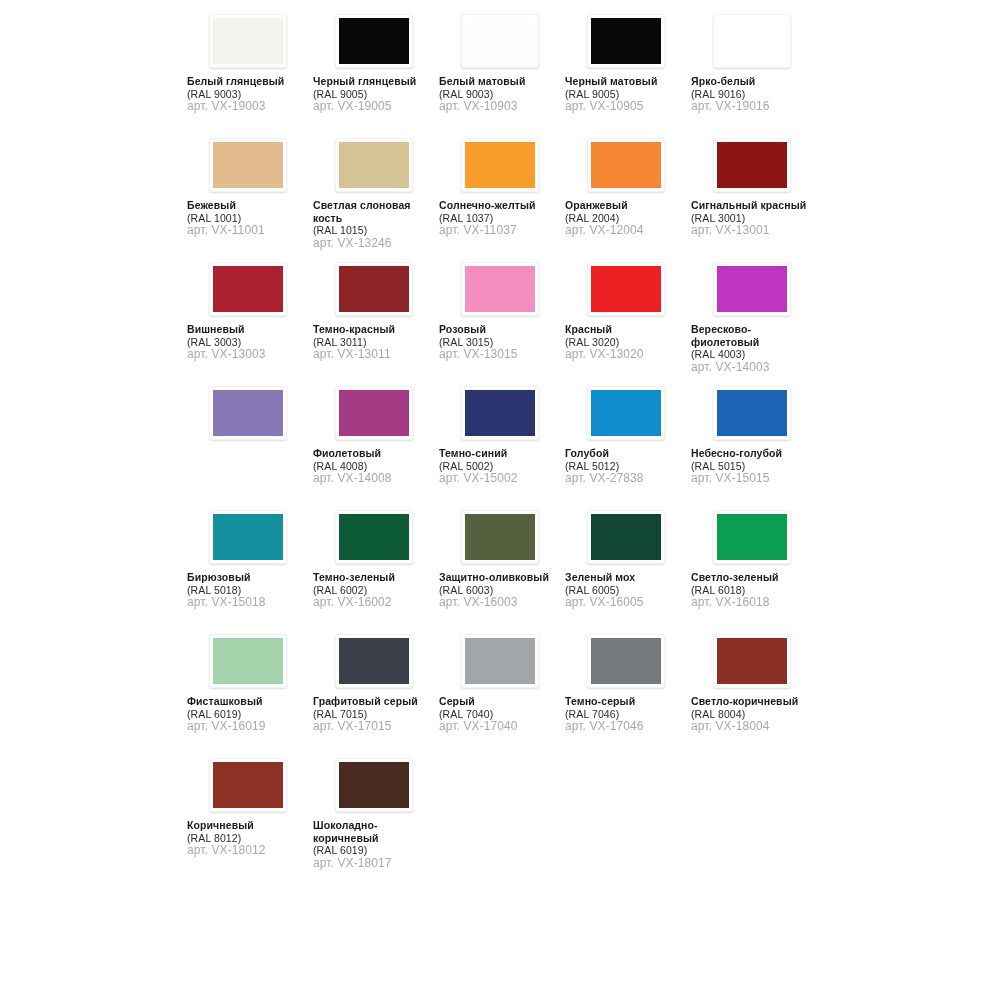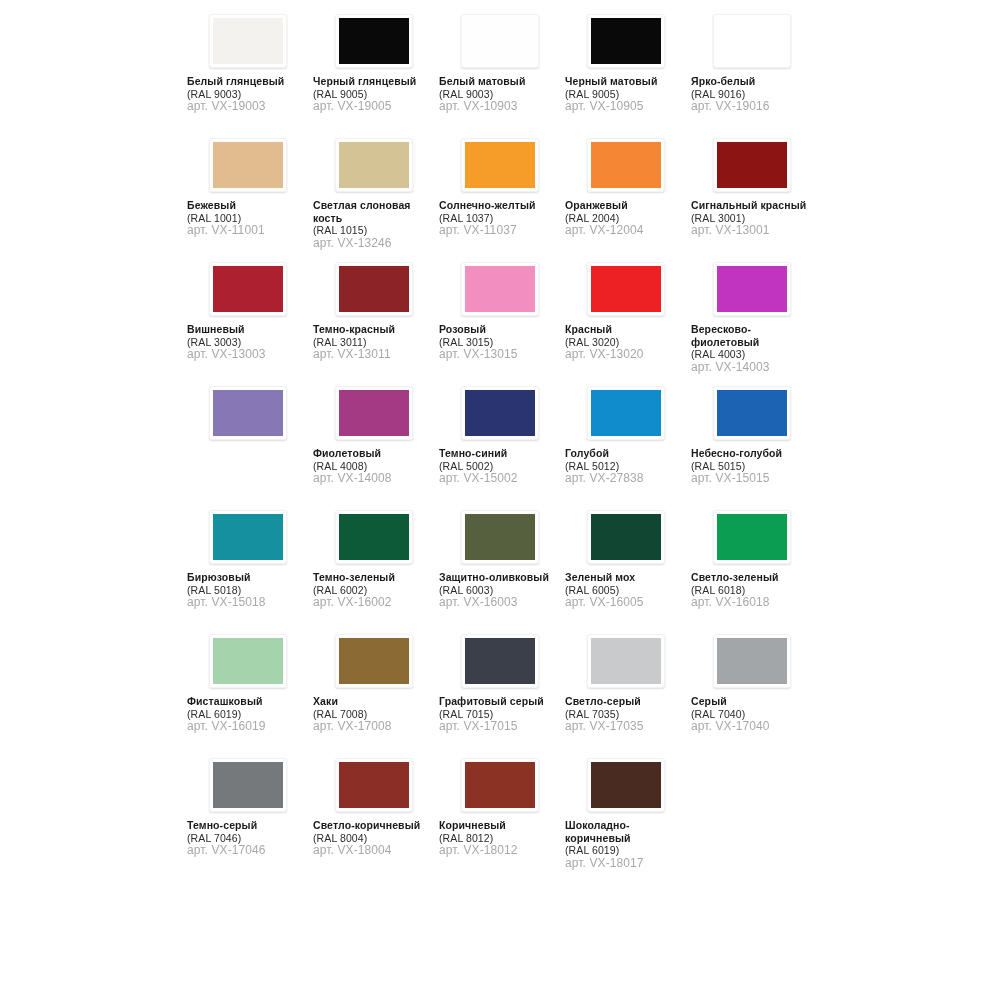--- a/index.html
+++ b/index.html
@@ -332,46 +332,26 @@
         <div class="chip" style="background: rgb(164, 211, 172);"></div>
       </div>
       <div class="chip-label">
         <span class="chip-name">Фисташковый</span>
         <span class="chip-ral">(RAL 6019)</span>
         <span class="chip-art">арт. VX-16019</span>
       </div>
     </div>
     <div class="swatch-cell">
       <div class="chip-frame">
-        <div class="chip" style="background: rgb(140, 106, 51);"></div>
-      </div>
-      <div class="chip-label">
-        <span class="chip-name">Хаки</span>
-        <span class="chip-ral">(RAL 7008)</span>
-        <span class="chip-art">арт. VX-17008</span>
-      </div>
-    </div>
-    <div class="swatch-cell">
-      <div class="chip-frame">
         <div class="chip" style="background: rgb(58, 63, 74);"></div>
       </div>
       <div class="chip-label">
         <span class="chip-name">Графитовый серый</span>
         <span class="chip-ral">(RAL 7015)</span>
         <span class="chip-art">арт. VX-17015</span>
-      </div>
-    </div>
-    <div class="swatch-cell">
-      <div class="chip-frame">
-        <div class="chip" style="background: rgb(200, 202, 203);"></div>
-      </div>
-      <div class="chip-label">
-        <span class="chip-name">Светло-серый</span>
-        <span class="chip-ral">(RAL 7035)</span>
-        <span class="chip-art">арт. VX-17035</span>
       </div>
     </div>
     <div class="swatch-cell">
       <div class="chip-frame">
         <div class="chip" style="background: rgb(163, 166, 169);"></div>
       </div>
       <div class="chip-label">
         <span class="chip-name">Серый</span>
         <span class="chip-ral">(RAL 7040)</span>
         <span class="chip-art">арт. VX-17040</span>

